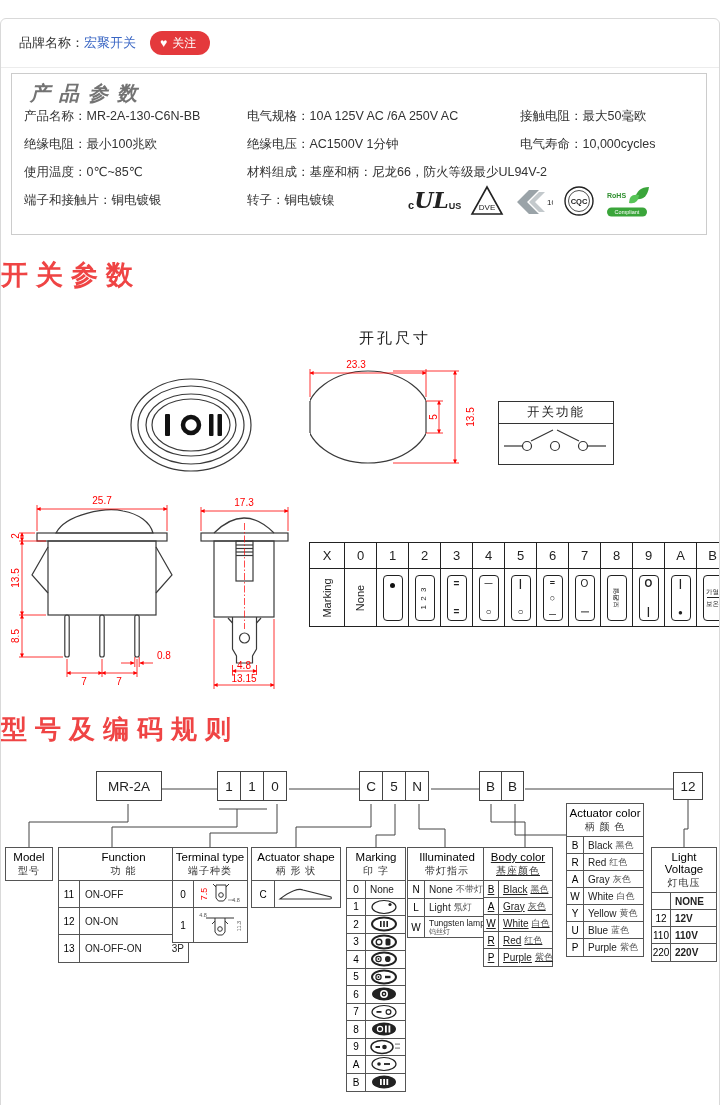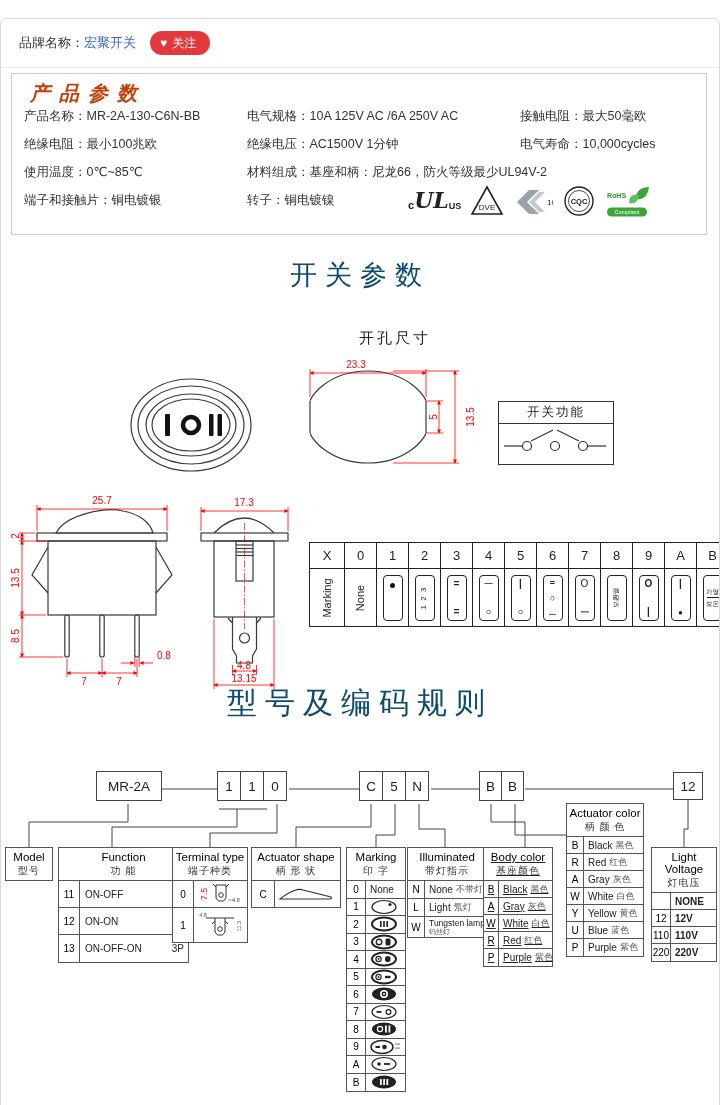--- a/index.html
+++ b/index.html
@@ -7,31 +7,31 @@
   .page{position:relative;width:718px;height:1103px;border:1px solid #d9d9d9;border-radius:6px 6px 0 0;overflow:hidden;background:#fff;margin-top:18px;}
   .abs{position:absolute;}
   
   .hdr{position:absolute;left:0;top:0;width:100%;height:48px;border-bottom:1px solid #ececec;display:flex;align-items:center;}
   .hdr .lbl{margin-left:18px;font-size:13px;color:#333;}
   .hdr .brand{font-size:13px;color:#3a66c4;text-decoration:none;}
   .pill{margin-left:14px;background:#e4393c;color:#fff;border:none;border-radius:14px;height:24px;padding:0 14px 0 10px;font-size:12px;display:flex;align-items:center;gap:5px;cursor:pointer;}
   .pill .ht{font-size:12px;line-height:1;}
   
   .pbox{position:absolute;left:10px;top:54px;width:694px;height:160px;border:1px solid #ccc;}
-  .ptitle{position:absolute;left:18px;top:6px;font-family:"DejaVu Serif",serif;font-style:italic;font-weight:bold;font-size:20px;letter-spacing:9px;color:#c2410c;}
+  .ptitle{position:absolute;left:18px;top:6px;font-family:"DejaVu Serif",serif;font-style:italic;font-weight:bold;font-size:20px;letter-spacing:9px;color:#737373;}
   .spec{position:absolute;font-size:12.5px;color:#333;white-space:nowrap;}
   .spec b{font-weight:normal;}
   .certs{position:absolute;left:396px;top:110px;display:flex;align-items:center;gap:9px;}
   .cul{display:flex;align-items:flex-end;font-weight:bold;}
   .cul .c{font-size:11px;}
   .cul .ul{font-family:"DejaVu Serif",serif;font-size:22px;font-style:italic;line-height:0.9;}
   .cul .us{font-size:9px;}
   .rohs-wrap{display:flex;flex-direction:column;align-items:center;}
   
-  .h1{position:absolute;width:100%;text-align:center;font-size:27px;font-weight:normal;letter-spacing:8px;color:#0c4a6e;}
+  .h1{position:absolute;width:100%;text-align:left;font-size:27px;font-weight:bold;letter-spacing:8px;color:#ef4444;}
   .sub{position:absolute;font-size:15px;letter-spacing:3px;color:#222;}
   
   .fnbox{position:absolute;left:497px;top:382px;width:114px;border:1.3px solid #333;background:#fff;}
   .fnbox .t{border-bottom:1.3px solid #333;text-align:center;font-size:12.5px;letter-spacing:2px;padding:2px 0;}
   
   .mkt{position:absolute;left:308px;top:523px;display:flex;border:1.5px solid #222;background:#fff;}
   .mkc{width:31px;border-left:1px solid #222;display:flex;flex-direction:column;}
   .mkc:first-child{border-left:none;width:34px;}
   .mkh{height:25px;border-bottom:1px solid #222;display:flex;align-items:center;justify-content:center;font-size:13px;}
   .mki{height:57px;display:flex;align-items:center;justify-content:center;}
@@ -359,21 +359,21 @@
       <div class="mki">
           <div class="ibox" style="justify-content:center;gap:2px;">
             <span class="kru">가열</span>
             <span style="width:12px;border-top:1px solid #222;"></span>
             <span class="kru">보온</span>
           </div>
         </div>
     </div>
   </div>
 
-  <div class="h1" style="top:664px;font-size:30px;">型号及编码规则</div>
+  <div class="h1" style="top:693px;font-size:26px;">型号及编码规则</div>
 
   <svg class="abs" style="left:0;top:740px;" width="720" height="132" viewBox="0 0 720 132">
     <g stroke="#444" stroke-width="1" fill="none">
       <line x1="161" y1="30" x2="216" y2="30"></line>
       <line x1="288" y1="30" x2="358" y2="30"></line>
       <line x1="430" y1="30" x2="478" y2="30"></line>
       <line x1="524" y1="30" x2="672" y2="30"></line>
       <line x1="218" y1="50" x2="266" y2="50"></line>
       <path d="M127,45 V63 H28 V88"></path>
       <path d="M236,50 V68 H111 V88"></path>

